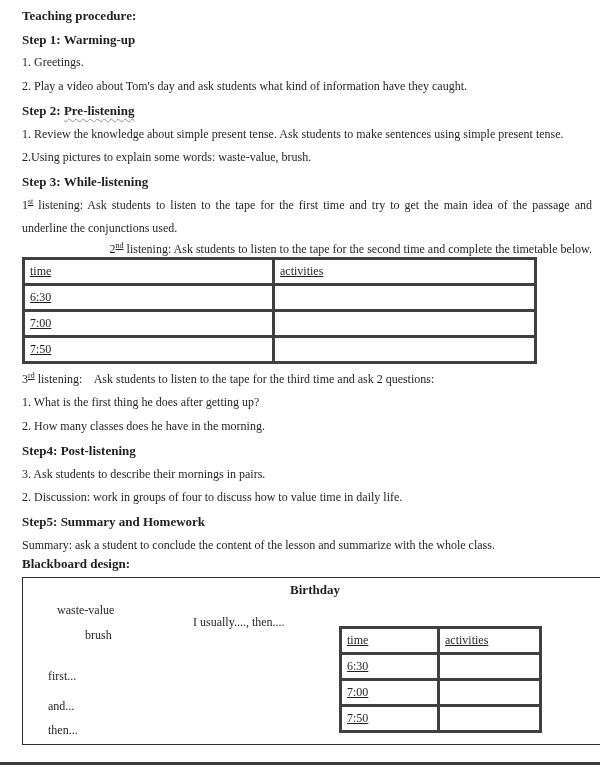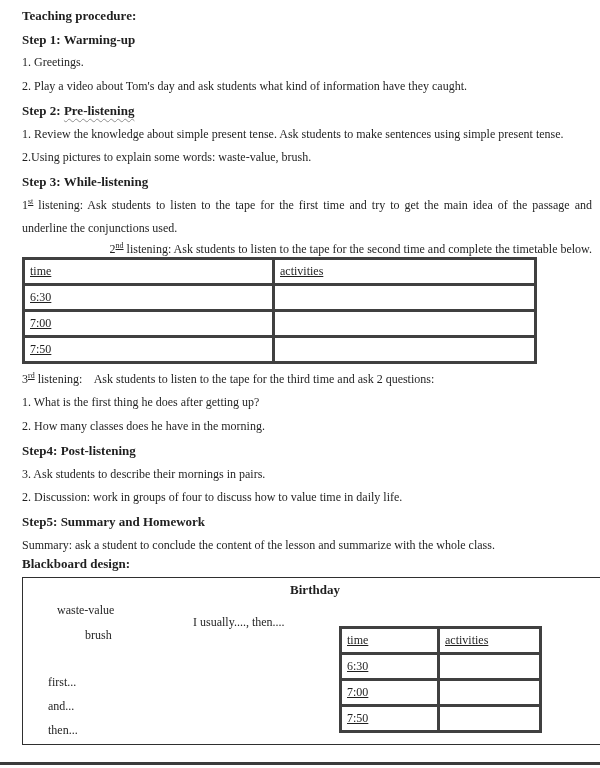--- a/index.html
+++ b/index.html
@@ -70,21 +70,21 @@
     border-bottom: 1px solid #2f2f2f;
   }
   .bb-right-seg { position: absolute; right: 0; width: 1px; background: #2f2f2f; }
   #bb-right-top { top: 0; height: 46px; }
   #bb-right-bottom { bottom: 0; height: 13px; }
   .bb-abs { position: absolute; font-size: 12px; white-space: nowrap; }
   #bb-title { top: 4px; left: 0; width: 100%; text-align: center; font-weight: bold; font-size: 13px; }
   #bb-note-waste { top: 25px; left: 34px; }
   #bb-note-usually { top: 25px; left: 170px; margin-top: 12px; }
   #bb-note-brush { top: 50px; left: 38px; margin-left: 24px; }
-  #bb-note-first { top: 97px; left: 25px; }
+  #bb-note-first { top: 91px; left: 25px; }
   #bb-note-and { top: 121px; left: 25px; text-align: right; }
   #bb-note-then { top: 145px; left: 25px; text-align: right; }
   table#bb-timetable {
     position: absolute;
     left: 316px; top: 48px;
     width: 200px;
   }
   #bb-timetable col.c-time { width: 98px; }
   #bb-timetable col.c-act  { width: 102px; }
 

